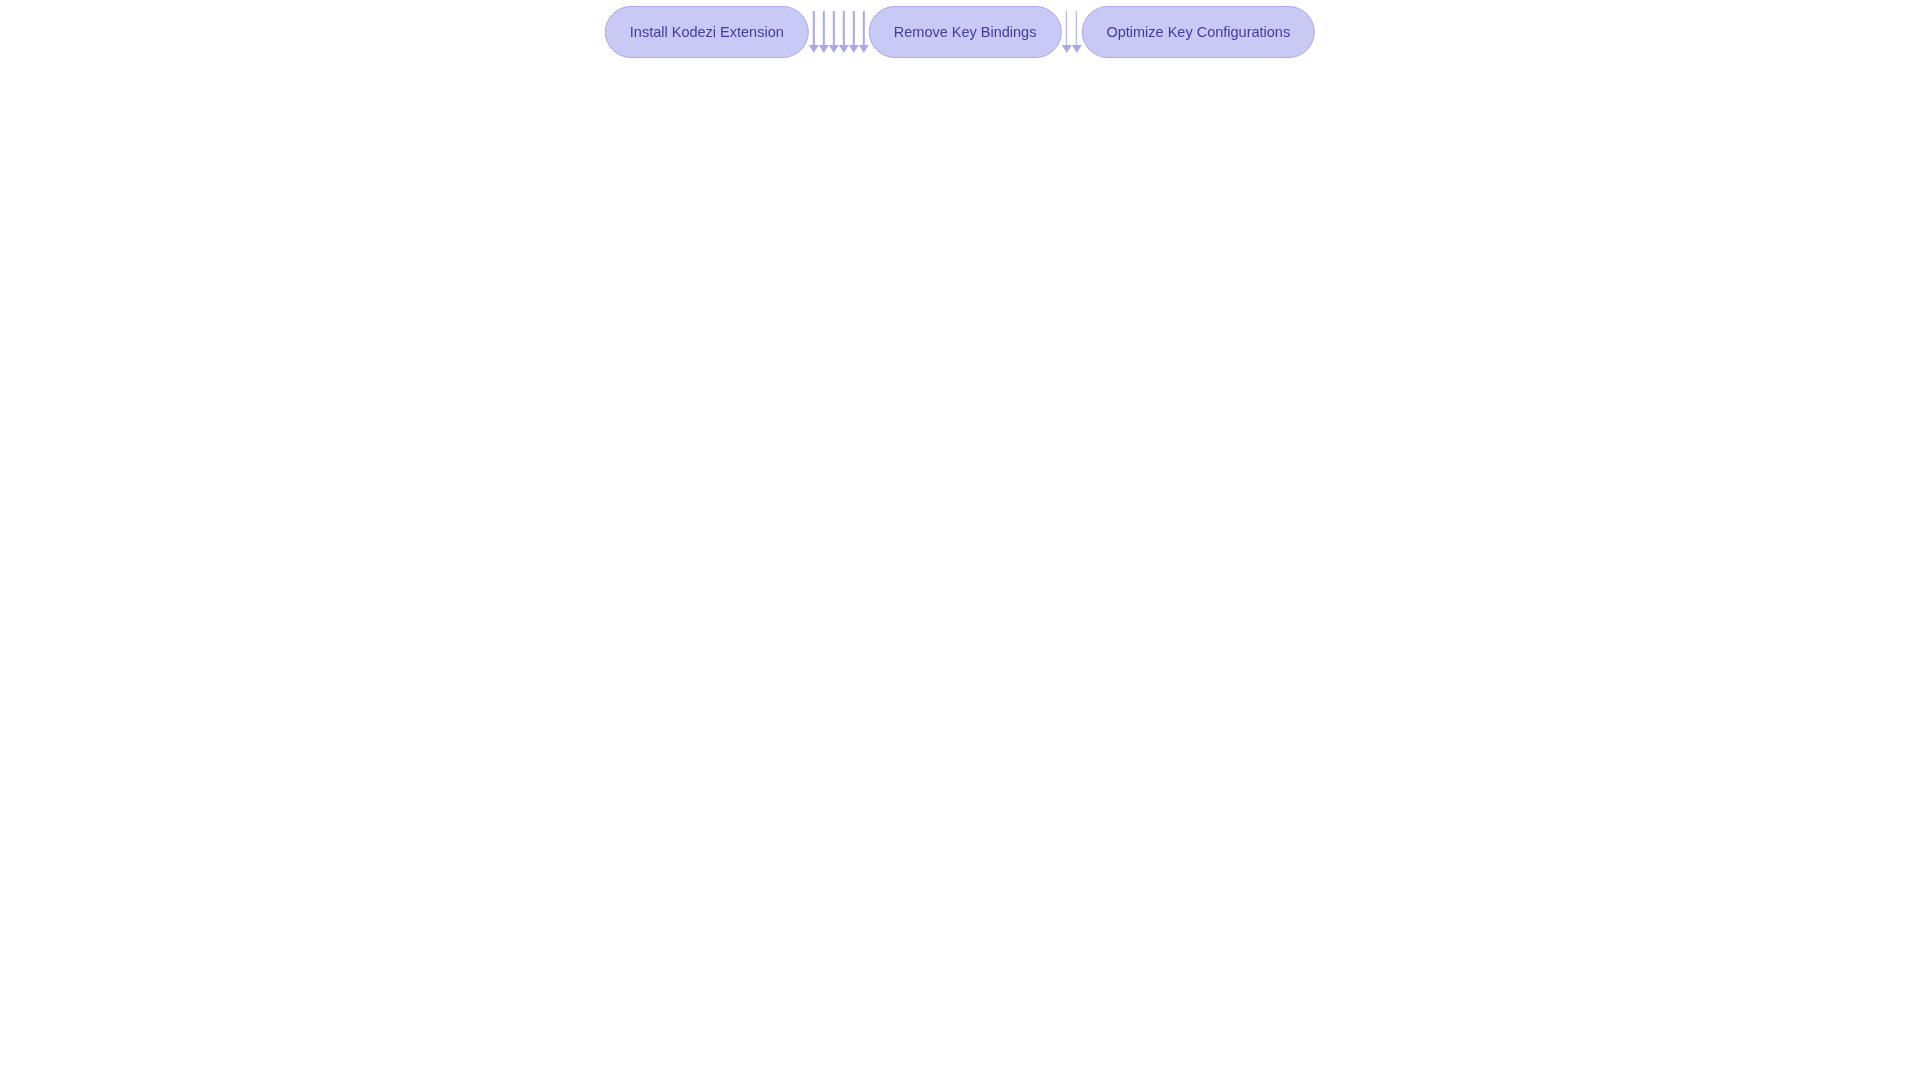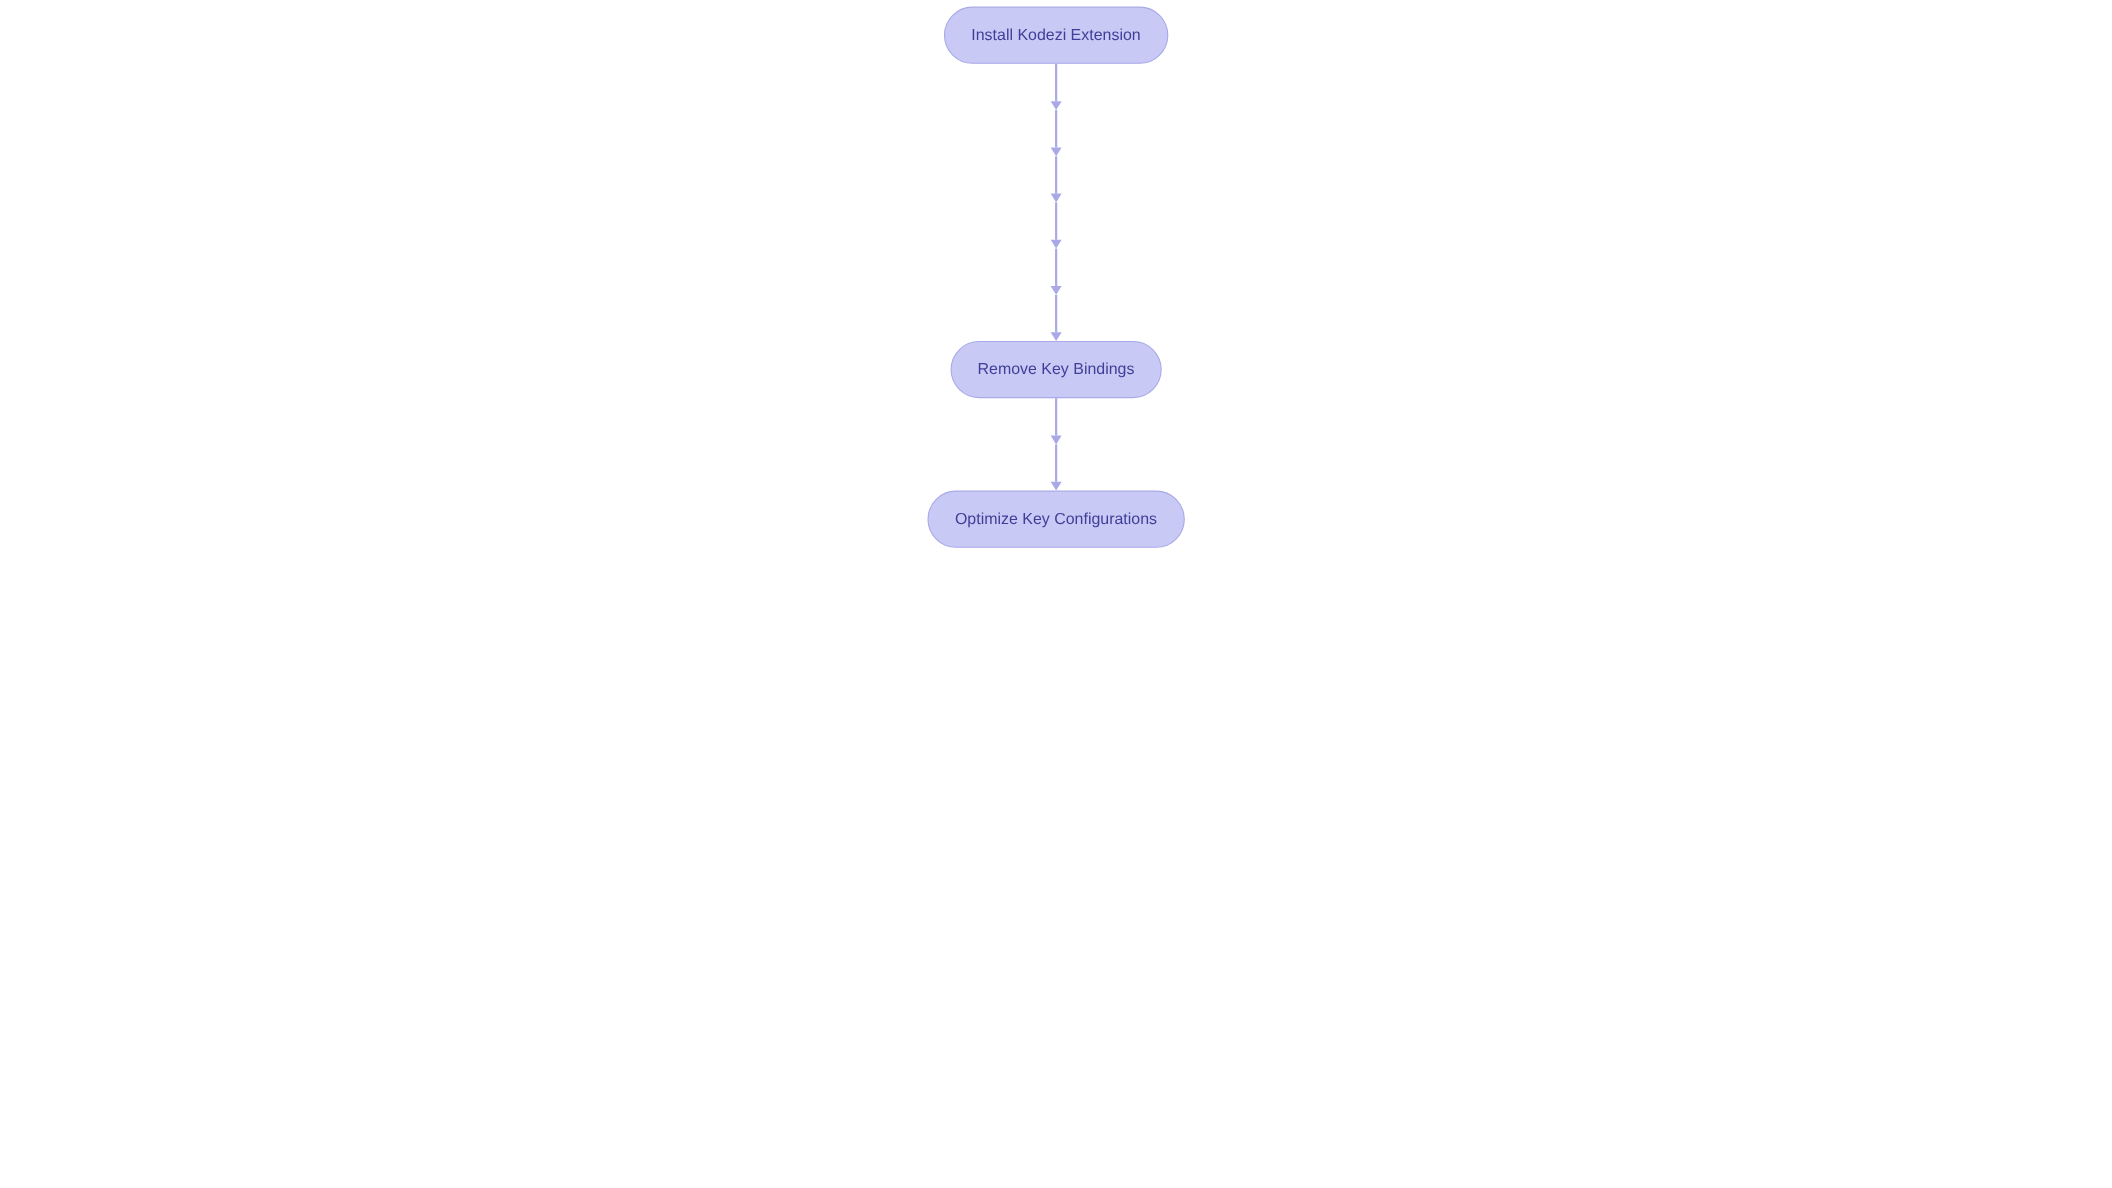--- a/index.html
+++ b/index.html
@@ -14,21 +14,21 @@
       font-family: -apple-system, BlinkMacSystemFont, "Segoe UI", Arial, sans-serif;
       position: relative;
       overflow: hidden;
     }
     .flowchart {
       position: absolute;
       left: 50%;
       top: 6px;
       transform: translateX(-50%);
       display: flex;
-      flex-direction: column;
+      flex-direction: row;
       align-items: center;
     }
     .node {
       background: #c9c9f5;
       border: 1px solid #a9a9e8;
       border-radius: 26px;
       padding: 16px 24px;
       color: #3f3f99;
       font-size: 14.5px;
       font-weight: 400;

